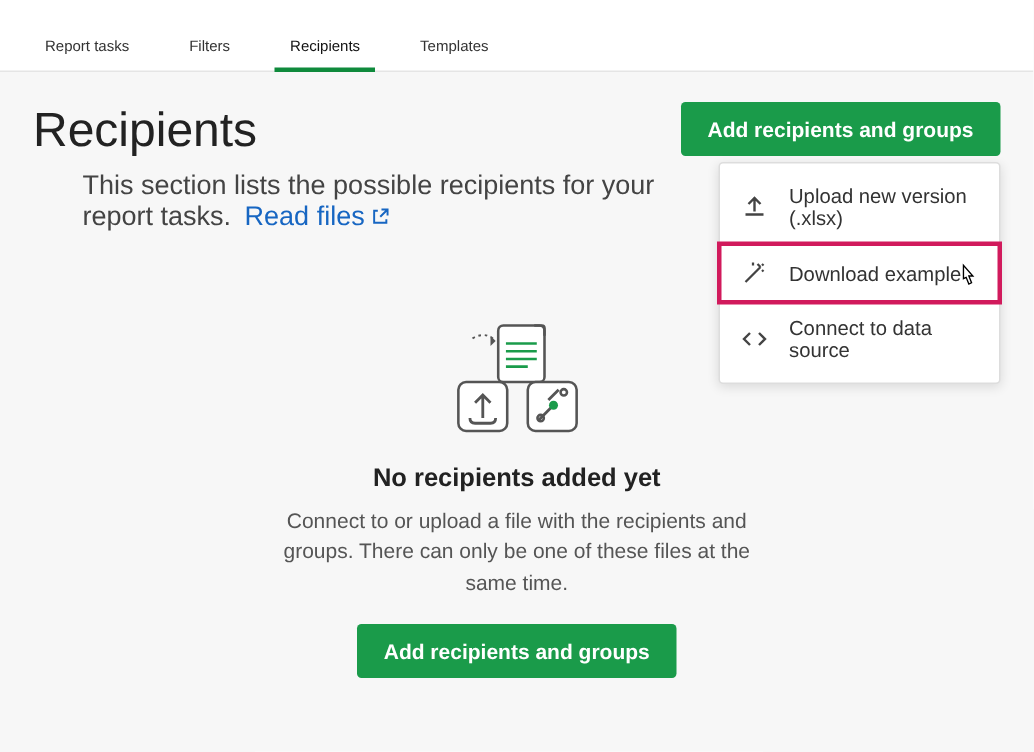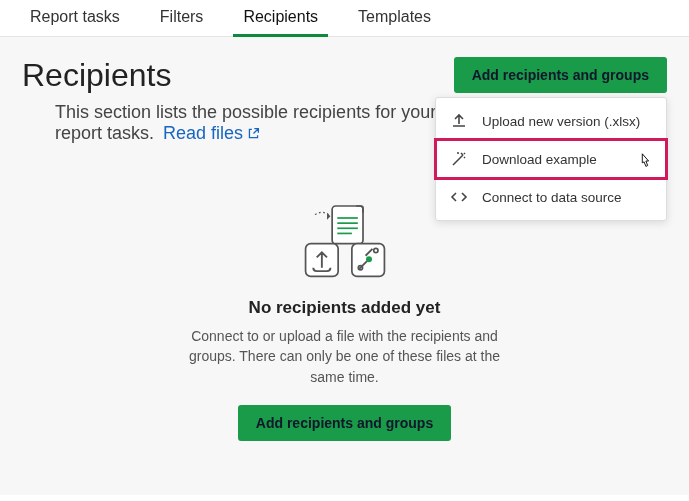--- a/index.html
+++ b/index.html
@@ -9,22 +9,22 @@
     font-family: "Segoe UI", Arial, sans-serif;
     font-size:14px; color:#222; background:#fff;
     overflow:hidden; position:relative;
   }
   .tabs {
     display:flex; gap:0; padding:0 10px;
     border-bottom:1px solid #e5e5e5;
     background:#fff;
   }
   .tab {
-    padding:8px 20px 10px; cursor:pointer;
-    font-size:16px; color:#333; position:relative;
+    padding:26px 20px 10px; cursor:pointer;
+    font-size:10px; color:#333; position:relative;
   }
   .tab.active {
     color:#111; font-weight:500;
   }
   .tab.active::after {
     content:""; position:absolute; left:10px; right:10px; bottom:-1px;
     height:3px; background:#0f8a3c;
   }
   .page {
     padding:20px 22px 0 22px; background:#f7f7f7;
@@ -37,26 +37,26 @@
     margin:0 0 8px 0; font-size:32px; font-weight:400; color:#222;
   }
   .subtitle {
     font-size:18px; color:#444;margin-left:33px;
   }
   .readmore {
     color:#1766c2; text-decoration:none; margin-left:4px;
     display:inline-flex; align-items:center; gap:4px;
   }
   .btn-primary {
-    background:#1a9b4a; color:#0f172a; border:none; border-radius:3px;
+    background:#1a9b4a; color:#ffffff; border:none; border-radius:3px;
     padding:10px 18px; font-size:14px; font-weight:600; cursor:pointer;
     white-space:nowrap;
   }
   .dropdown {
-    position:absolute; right:22px; top:60px; width:232px;
+    position:absolute; right:22px; top:60px; width:188px;
     background:#fff; border:1px solid #ddd; border-radius:3px;
     box-shadow:0 2px 8px rgba(0,0,0,0.12); padding:4px 0;
   }
   .dd-item {
     display:flex; align-items:center; gap:14px;
     padding:10px 14px; font-size:13.5px; color:#333; cursor:pointer;
     position:relative;
   }
   .dd-item.highlight {
     outline:3px solid #d11a5c; outline-offset:-1px;

